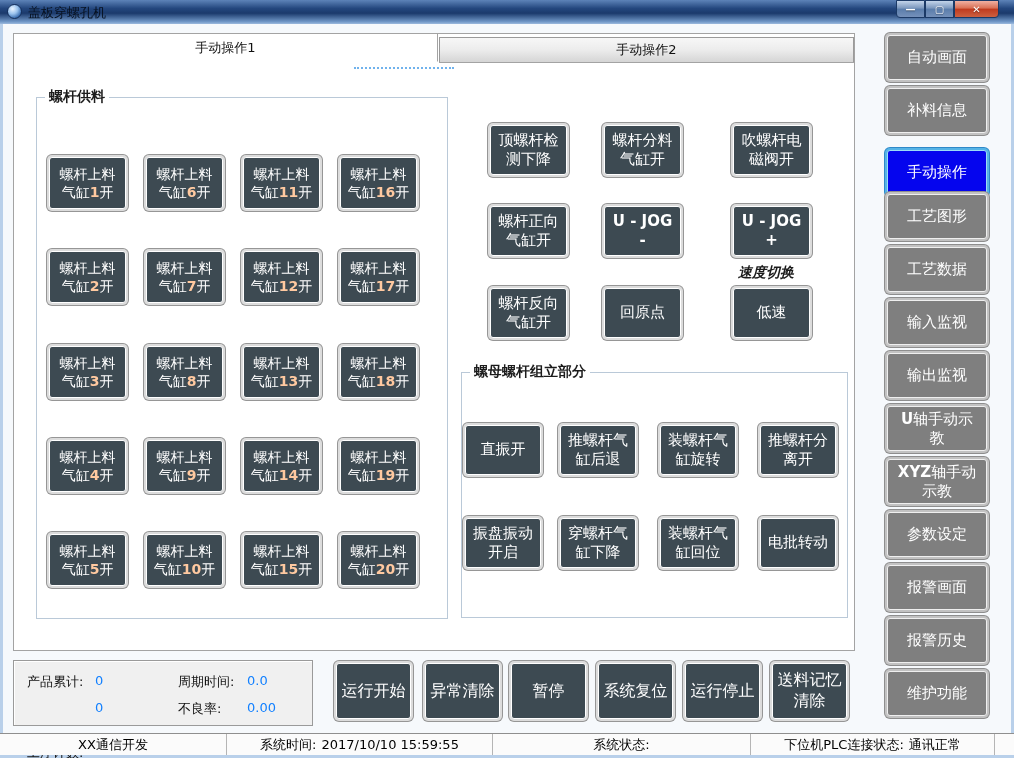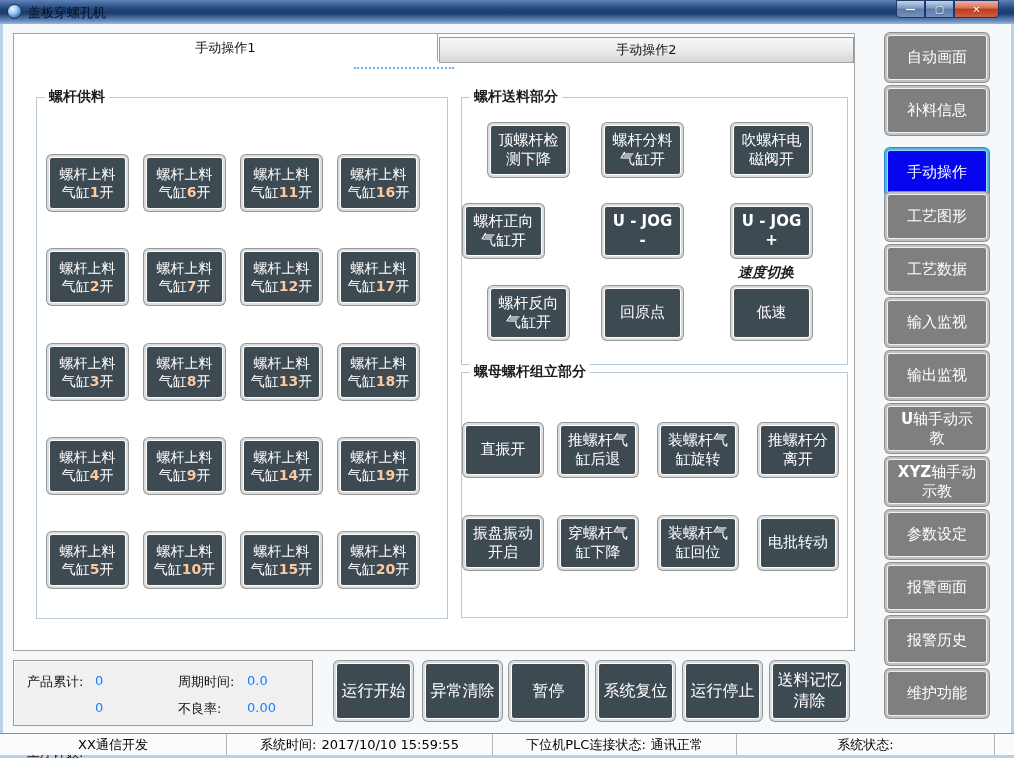--- a/index.html
+++ b/index.html
@@ -91,23 +91,20 @@
         <div class="tab active">手动操作1</div>
         <div class="tab inactive">手动操作2</div>
       </div>
     <div class="tab-underline"></div>
     <div class="stray-dashes"></div>
   </div>
 
   <div class="gb" style="left:33px; top:97px; width:412px; height:522px;">
     <span class="gb-title">螺杆供料</span>
   </div>
-  <div class="gb" style="left:458px; top:97px; width:387px; height:268px;">
-    <span class="gb-title">螺杆送料部分</span>
-  </div>
   <div class="gb" style="left:458px; top:372px; width:387px; height:246px;">
     <span class="gb-title">螺母螺杆组立部分</span>
   </div>
   <span class="speed-label" style="left:735px; top:264px;">速度切换</span>
 
   <div id="supply-grid">
       <div class="btn-dark" style="left: 46px; top: 157px; width: 77px; height: 52px; font-size: 14px;">
         <div>螺杆上料</div>
         <div>气缸<span class="num">1</span>开</div>
       </div>
@@ -185,21 +182,21 @@
       </div>
       <div class="btn-dark" style="left: 337px; top: 534px; width: 77px; height: 52px; font-size: 14px;">
         <div>螺杆上料</div>
         <div>气缸<span class="num">20</span>开</div>
       </div>
     </div>
   <div id="feed-grid">
       <div class="btn-dark" style="left: 487px; top: 125px; width: 77px; height: 50px;">顶螺杆检测下降</div>
       <div class="btn-dark" style="left: 601px; top: 125px; width: 77px; height: 50px;">螺杆分料气缸开</div>
       <div class="btn-dark" style="left: 730px; top: 125px; width: 77px; height: 50px;">吹螺杆电磁阀开</div>
-      <div class="btn-dark" style="left: 462px; top: 206px; width: 77px; height: 50px;">螺杆正向气缸开</div>
+      <div class="btn-dark" style="left: 487px; top: 206px; width: 77px; height: 50px;">螺杆正向气缸开</div>
       <div class="btn-dark latin" style="left: 601px; top: 206px; width: 77px; height: 50px;">U - JOG -</div>
       <div class="btn-dark latin" style="left: 730px; top: 206px; width: 77px; height: 50px;">
         <div>U - JOG</div>
         <div>+</div>
       </div>
       <div class="btn-dark" style="left: 487px; top: 288px; width: 77px; height: 50px;">螺杆反向气缸开</div>
       <div class="btn-dark" style="left: 601px; top: 288px; width: 77px; height: 50px;">回原点</div>
       <div class="btn-dark" style="left: 730px; top: 288px; width: 77px; height: 50px;">低速</div>
     </div>
   <div id="assembly-grid">
@@ -251,23 +248,23 @@
   <span class="counter-value" style="left:244px; top:700px;">0.00</span>
 
   <div class="statusbar">
     <div class="status-seg" style="width:227px;">
       <span>XX通信开发</span>
     </div>
     <div class="status-seg" style="width:266px;">
       <span>系统时间:</span>
       <span>2017/10/10 15:59:55</span>
     </div>
+    <div class="status-seg" style="width:258px;">
+      <span>系统状态:</span>
+    </div>
     <div class="status-seg" style="width:244px;">
       <span>下位机PLC连接状态:</span>
       <span>通讯正常</span>
     </div>
-    <div class="status-seg" style="width:258px;">
-      <span>系统状态:</span>
-    </div>
     <div class="status-seg" style="flex:1;"></div>
   </div>
 
 </div>
 
 </body></html>

